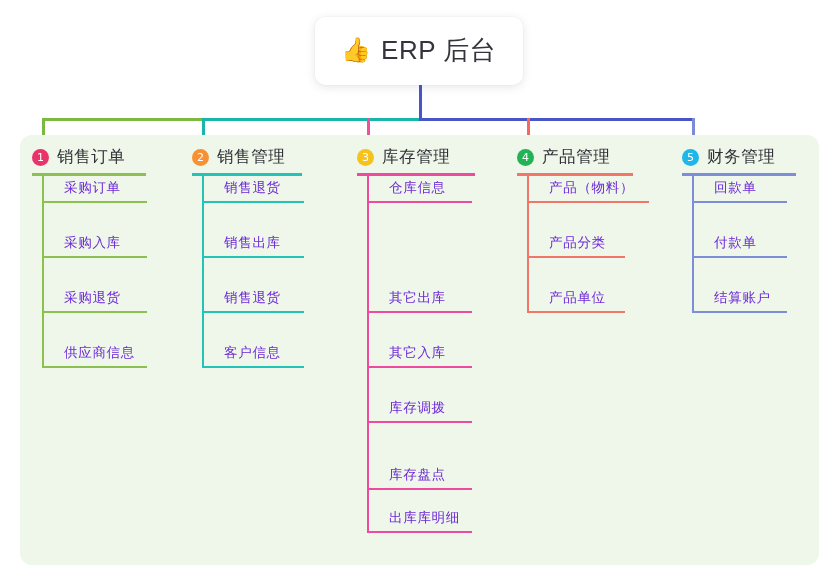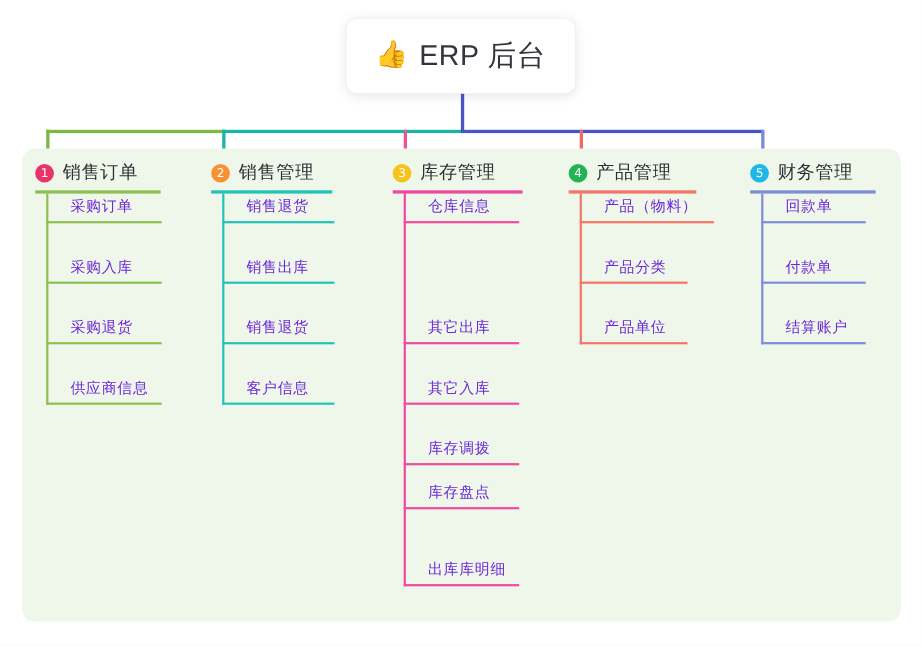--- a/index.html
+++ b/index.html
@@ -175,21 +175,21 @@
         <div class="item-rule" style="width: 105px; background: rgb(239, 74, 160);"></div>
       </div>
       <div class="item" style="top: 203px; width: 105px; height: 30px;">
         <span class="item-label">其它入库</span>
         <div class="item-rule" style="width: 105px; background: rgb(239, 74, 160);"></div>
       </div>
       <div class="item" style="top: 258px; width: 105px; height: 30px;">
         <span class="item-label">库存调拨</span>
         <div class="item-rule" style="width: 105px; background: rgb(239, 74, 160);"></div>
       </div>
-      <div class="item" style="top: 298px; width: 105px; height: 30px;">
+      <div class="item" style="top: 325px; width: 105px; height: 30px;">
         <span class="item-label">库存盘点</span>
         <div class="item-rule" style="width: 105px; background: rgb(239, 74, 160);"></div>
       </div>
       <div class="item" style="top: 368px; width: 105px; height: 30px;">
         <span class="item-label">出库库明细</span>
         <div class="item-rule" style="width: 105px; background: rgb(239, 74, 160);"></div>
       </div>
     </div>
     <div class="column" style="left: 497px; width: 160px; height: 100%;">
       <div class="col-head">

